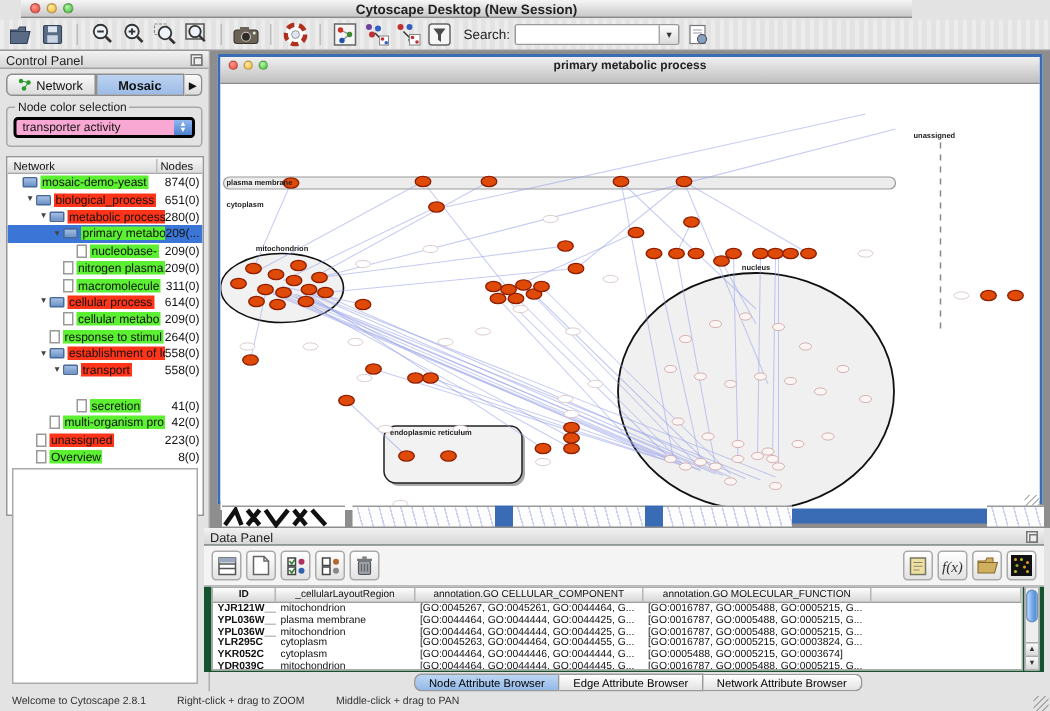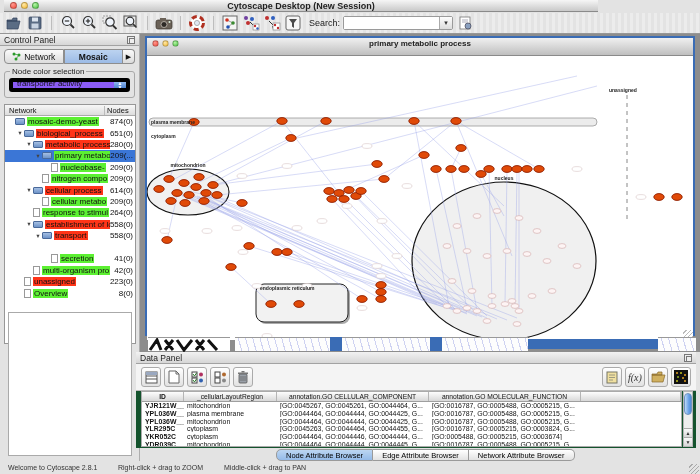--- a/index.html
+++ b/index.html
@@ -1,21 +1,21 @@
 <!DOCTYPE html>
 <html><head>
 <meta charset="utf-8">
 <style>
   html,body{margin:0;padding:0;background:#555;}
   *{box-sizing:border-box;}
   .app{position:relative;width:700px;height:474px;background:#e3e3e3;
        font-family:"Liberation Sans",sans-serif;overflow:hidden;color:#111;}
 
   
-  .mac-titlebar{position:absolute;left:4px;top:0;width:594px;height:12px;
+  .mac-titlebar{position:absolute;left:14px;top:0;width:594px;height:12px;
     background:linear-gradient(#f6f6f6,#c9c9c9);border-bottom:1px solid #8a8a8a;}
   .tl{position:absolute;top:2px;width:7px;height:7px;border-radius:50%;border:1px solid rgba(0,0,0,.25);}
   .tl.red{left:6px;background:radial-gradient(circle at 35% 30%,#ff9a90,#f3493c);}
   .tl.yellow{left:17px;background:radial-gradient(circle at 35% 30%,#ffe9a8,#f5b931);}
   .tl.green{left:28px;background:radial-gradient(circle at 35% 30%,#b8f7a8,#46c03d);}
   .wtitle{width:100%;text-align:center;font-size:9px;font-weight:bold;line-height:12px;color:#222;}
 
   
   .toolbar{position:absolute;left:0;top:13px;width:700px;height:21px;
     background:repeating-linear-gradient(90deg,#ececec 0 3px,#e3e3e3 3px 6px);
@@ -40,21 +40,21 @@
   .ptabs{display:flex;align-items:center;margin:3px 4px 0 4px;height:15px;}
   .ptab{flex:1;display:flex;align-items:center;justify-content:center;gap:3px;height:15px;
     font-size:8.5px;border:1px solid #8e8e8e;background:linear-gradient(#fafafa,#dcdcdc);}
   .ptab:first-child{border-radius:4px 0 0 4px;}
   .ptab.sel{background:linear-gradient(#bcd3f0,#9cbbe6);font-weight:bold;}
   .ptab-arrow{width:12px;height:15px;border:1px solid #8e8e8e;border-left:0;border-radius:0 4px 4px 0;
     background:linear-gradient(#fafafa,#dcdcdc);font-size:7px;display:flex;align-items:center;justify-content:center;}
   .groupbox{position:relative;margin:7px 4px 0 4px;border:1px solid #a8a8a8;border-radius:3px;
     padding:6px 4px 5px 4px;}
   .groupbox .legend{position:absolute;top:-5px;left:5px;background:#e3e3e3;padding:0 2px;font-size:8px;color:#222;}
-  .combo{display:flex;align-items:flex-end;height:14px;border:4px solid #000000;border-radius:3px;background:#8b5cf6;overflow:hidden;}
+  .combo{display:flex;align-items:flex-start;height:14px;border:2px solid #000000;border-radius:3px;background:#f9a8d4;overflow:hidden;}
   .combo .cval{flex:1;font-size:8px;padding-left:4px;white-space:nowrap;overflow:hidden;}
   .combo .cbtn{width:12px;height:100%;background:linear-gradient(#8fb7ef,#4d82cf);color:#fff;font-size:5px;
     display:flex;flex-direction:column;align-items:center;justify-content:center;line-height:4px;}
   .checkrow{display:flex;align-items:center;gap:4px;margin:5px 0 0 10px;}
   .checkbox{width:9px;height:9px;border:1px solid #5f83b5;border-radius:2px;
     background:linear-gradient(#9dc0f0,#5588d0);color:#fff;font-size:8px;line-height:8px;text-align:center;font-weight:bold;}
   .checklabel{font-size:9px;}
   .treebox{position:absolute;left:4px;top:70px;width:132px;height:240px;background:#fff;border:1px solid #979797;overflow:hidden;}
   .treehead{display:flex;height:11px;background:linear-gradient(#f7f7f7,#ddd);border-bottom:1px solid #aaa;
     font-size:7.5px;align-items:center;}
@@ -316,22 +316,28 @@
           </div>
           <div class="tree-row" style="padding-left: 38px;">
             <span class="tri"></span>
             <span class="ico-file"></span>
             <span class="tlabel green">nucleobase-</span>
             <span class="tnodes">209(0)</span>
           </div>
           <div class="tree-row" style="padding-left: 29px;">
             <span class="tri"></span>
             <span class="ico-file"></span>
-            <span class="tlabel green">nitrogen compo</span>
+            <span class="tlabel green">nitrogen plasma</span>
             <span class="tnodes">209(0)</span>
+          </div>
+          <div class="tree-row" style="padding-left: 29px;">
+            <span class="tri"></span>
+            <span class="ico-file"></span>
+            <span class="tlabel green">macromolecule</span>
+            <span class="tnodes">311(0)</span>
           </div>
           <div class="tree-row" style="padding-left: 20px;">
             <span class="tri">▼</span>
             <span class="ico-folder"></span>
             <span class="tlabel red">cellular process</span>
             <span class="tnodes">614(0)</span>
           </div>
           <div class="tree-row" style="padding-left: 29px;">
             <span class="tri"></span>
             <span class="ico-file"></span>

